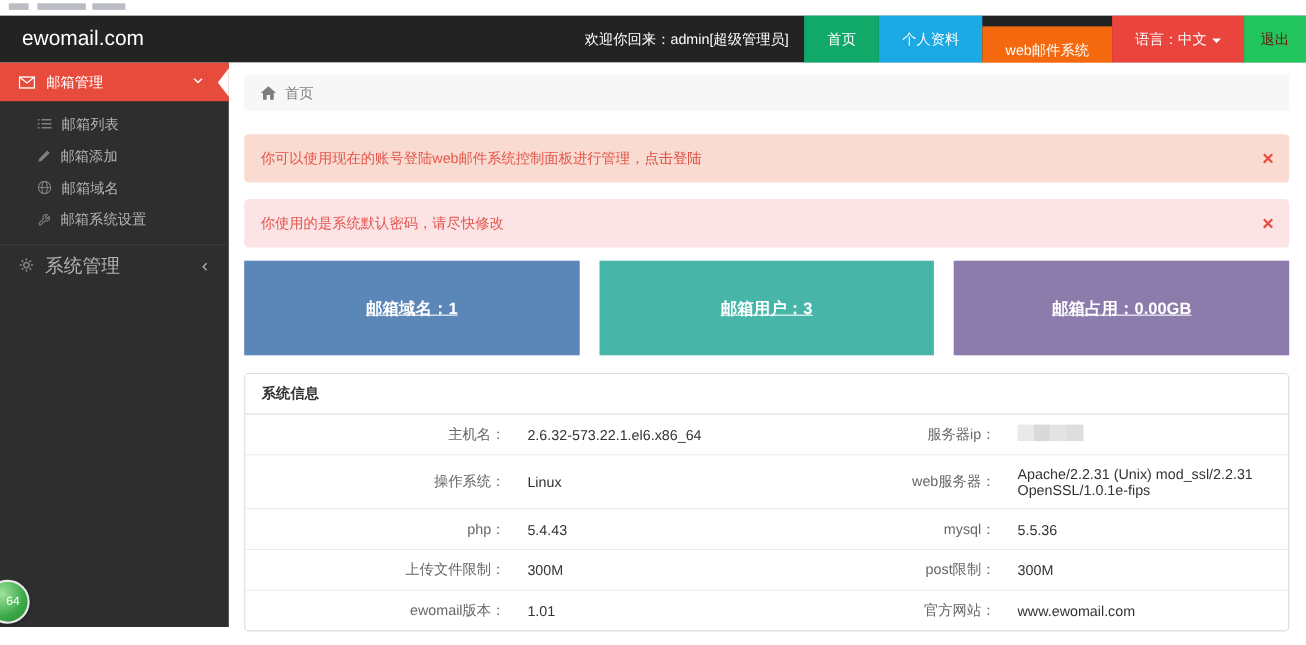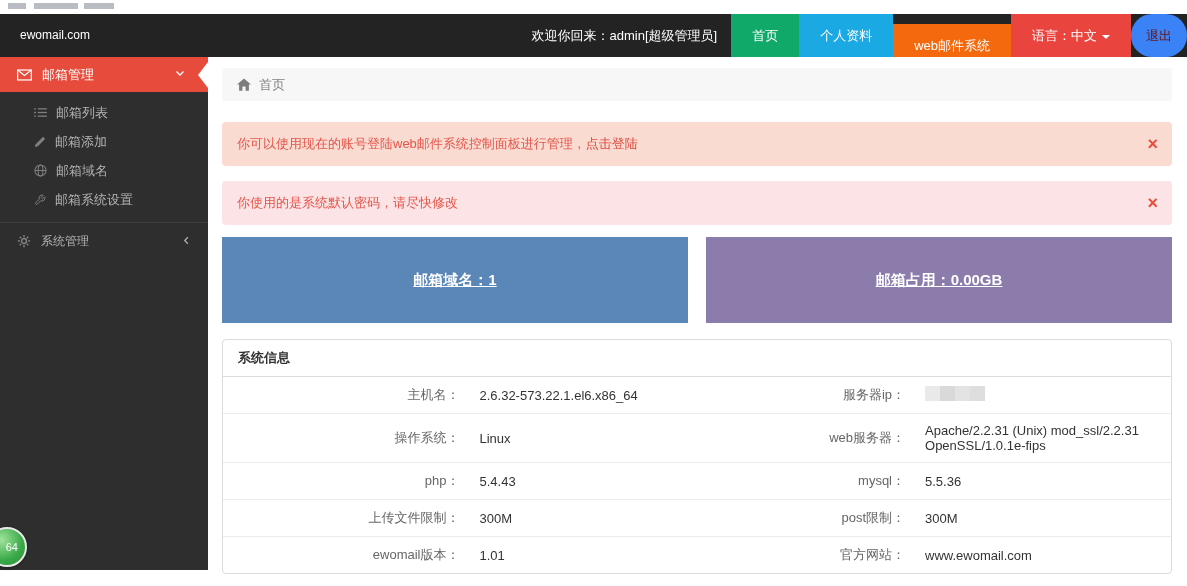--- a/index.html
+++ b/index.html
@@ -7,21 +7,21 @@
 
   
   .page-frag { height:14px; background:#fff; position:relative; }
   .page-frag i { position:absolute; top:3px; height:6px; background:#b9bcc2; display:block; }
   .frag-a { left:8px;  width:18px; }
   .frag-b { left:34px; width:44px; background:#c3c8d2; }
   .frag-c { left:84px; width:30px; background:#c9c9c9; }
 
   
   .topbar { height:43px; background:#232323; display:flex; align-items:stretch; }
-  .logo { color:#fff; font-size:12px; line-height:43px; padding-left:20px; flex:0 0 auto; }
+  .logo { color:#fff; font-size:19px; line-height:43px; padding-left:20px; flex:0 0 auto; }
   .top-right { margin-left:auto; display:flex; align-items:center; }
   .welcome { color:#fff; font-size:13px; line-height:43px; padding-right:14px; }
   .nav-btn { color:#fff; font-size:13px; line-height:43px; padding:0 21px; cursor:pointer; white-space:nowrap; }
   .nav-logout { color:#6d120b; padding:0 15px; }
   .caret { display:inline-block; width:0; height:0; border-left:4px solid transparent; border-right:4px solid transparent; border-top:4px solid #fff; margin-left:5px; vertical-align:middle; }
 
   
   .main { display:flex; height:558px; background:#fff; }
   .sidebar-col { width:208px; flex:0 0 208px; position:relative; }
   .sidebar { background:#2e2e2e; height:513px; padding-top:0; }
@@ -29,21 +29,21 @@
 
   
   .side-active { position:relative; height:35px; display:flex; align-items:center; color:#fff; font-size:13px; padding-left:17px; cursor:pointer; }
   .side-active::after { content:""; position:absolute; right:0; top:50%; margin-top:-13px; width:0; height:0; border-top:13px solid transparent; border-bottom:13px solid transparent; border-right:10px solid #fff; }
   .side-active .mi { margin-right:10px; display:flex; }
   .side-active .chev { position:absolute; right:22px; top:10px; }
   .submenu { padding:6px 0 8px 0; }
   .sub-item { height:29px; display:flex; align-items:center; color:#b3b3b3; font-size:13px; padding-left:34px; cursor:pointer; }
   .sub-item .mi { margin-right:9px; display:flex; opacity:.75; }
   .side-divider { border-top:1px solid #3d3d3d; }
-  .side-section { height:36px; display:flex; align-items:center; color:#b3b3b3; font-size:12px; padding-left:17px; position:relative; cursor:pointer; }
+  .side-section { height:36px; display:flex; align-items:center; color:#b3b3b3; font-size:17px; padding-left:17px; position:relative; cursor:pointer; }
   .side-section .mi { margin-right:10px; display:flex; opacity:.8; }
   .side-section .chev { position:absolute; right:16px; top:11px; }
 
   .float-badge { position:absolute; left:-13px; top:470px; width:40px; height:40px; border-radius:50%;
     background:radial-gradient(circle at 35% 30%, #9fe39b, #3aa948 60%, #2d8d3a); border:2px solid #e9e9e9;
     box-shadow:0 1px 3px rgba(0,0,0,.4); color:#fff; font-size:11px; display:flex; align-items:center; justify-content:flex-end; padding-right:7px; cursor:pointer; }
 
   
   .breadcrumb { background:#f7f7f7; border-radius:3px; height:33px; display:flex; align-items:center; padding:0 15px; color:#838383; font-size:13px; }
   .breadcrumb .home-ic { margin-right:8px; display:flex; }
@@ -86,21 +86,21 @@
 <div class="topbar">
   <div class="logo">ewomail.com</div>
   <div class="top-right">
     <div class="welcome">欢迎你回来：admin[超级管理员]</div>
     <div class="nav-btn" style="background-color: rgb(16, 169, 106);">首页</div>
     <div class="nav-btn" style="background-color: rgb(27, 169, 227);">个人资料</div>
     <div class="nav-btn" style="background-color: rgb(245, 105, 14); margin-top: 20px;">web邮件系统</div>
     <div class="nav-btn" style="background-color: rgb(233, 69, 62);">
       <span>语言：中文</span><span class="caret"></span>
     </div>
-    <div class="nav-btn nav-logout" style="background-color: #3b82f6; color: rgb(109, 18, 11); border-radius: 21px;">退出</div>
+    <div class="nav-btn nav-logout" style="background-color: #22c55e; color: rgb(109, 18, 11);">退出</div>
   </div>
 </div>
 
 <div class="main">
 
   <div class="sidebar-col">
     <div class="sidebar">
 
       <div class="side-active" style="background-color: rgb(231, 75, 60);">
         <span class="mi">
@@ -211,20 +211,21 @@
       <span class="close">×</span>
     </div>
 
     <div class="alert alert-2">
       <span>你使用的是系统默认密码，请尽快修改</span>
       <span class="close">×</span>
     </div>
 
     <div class="stats">
       <div class="stat" style="background-color: rgb(90, 135, 183);">邮箱域名：1</div>
+      <div class="stat" style="background-color: rgb(71, 182, 168);">邮箱用户：3</div>
       <div class="stat" style="background-color: rgb(139, 124, 172);">邮箱占用：0.00GB</div>
     </div>
 
     <div class="panel">
       <div class="panel-head">系统信息</div>
       <table class="info">
         <tbody>
             <tr>
           <td class="lbl c1">主机名：</td>
           <td class="val c2">2.6.32-573.22.1.el6.x86_64</td>

